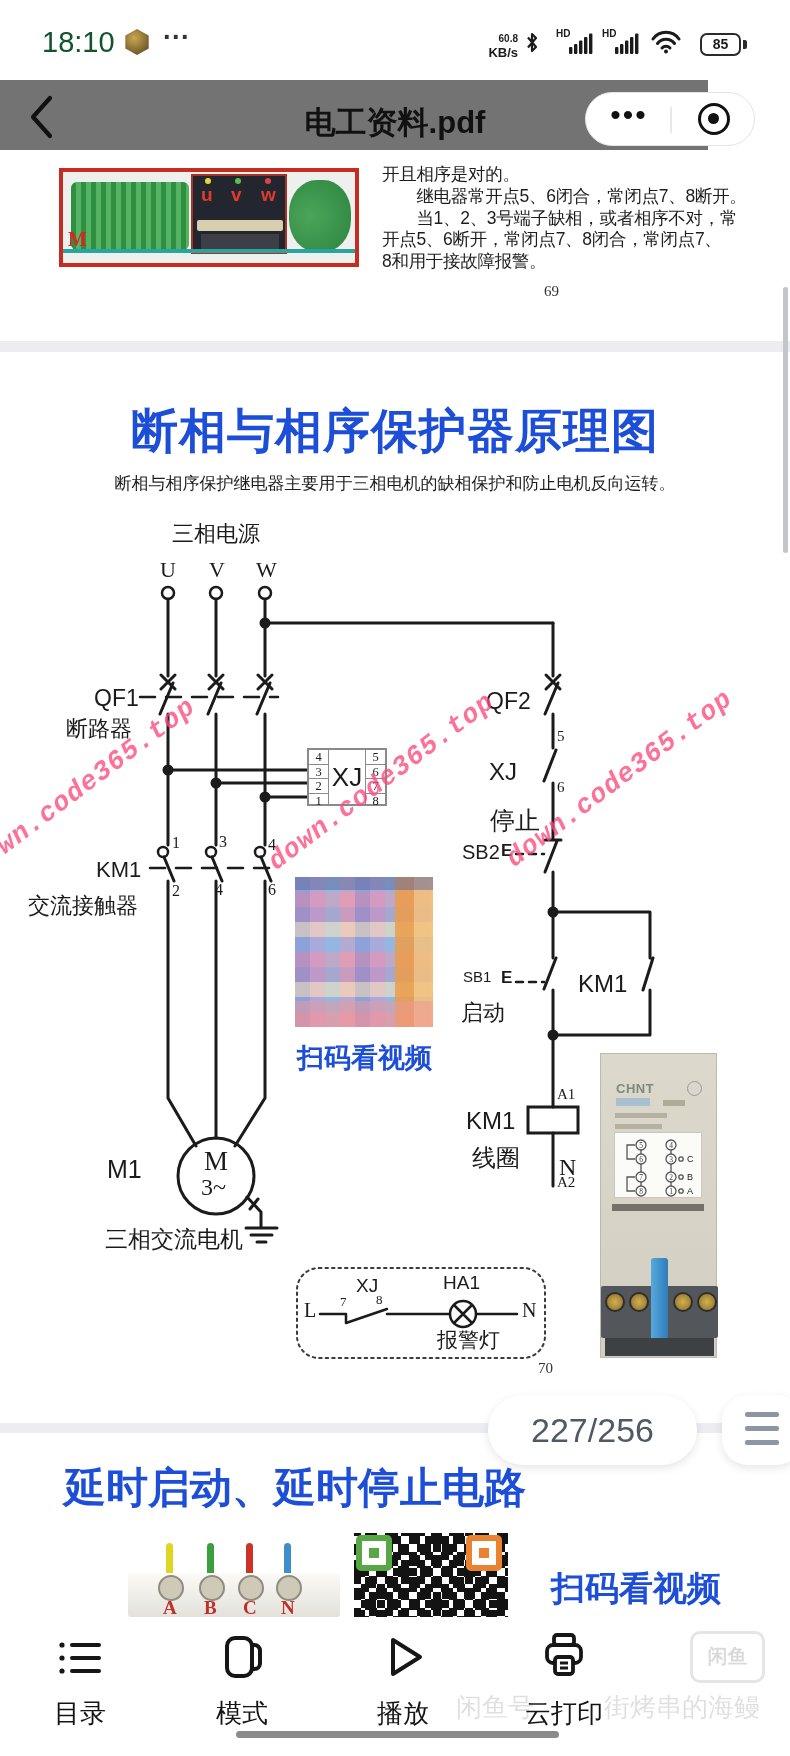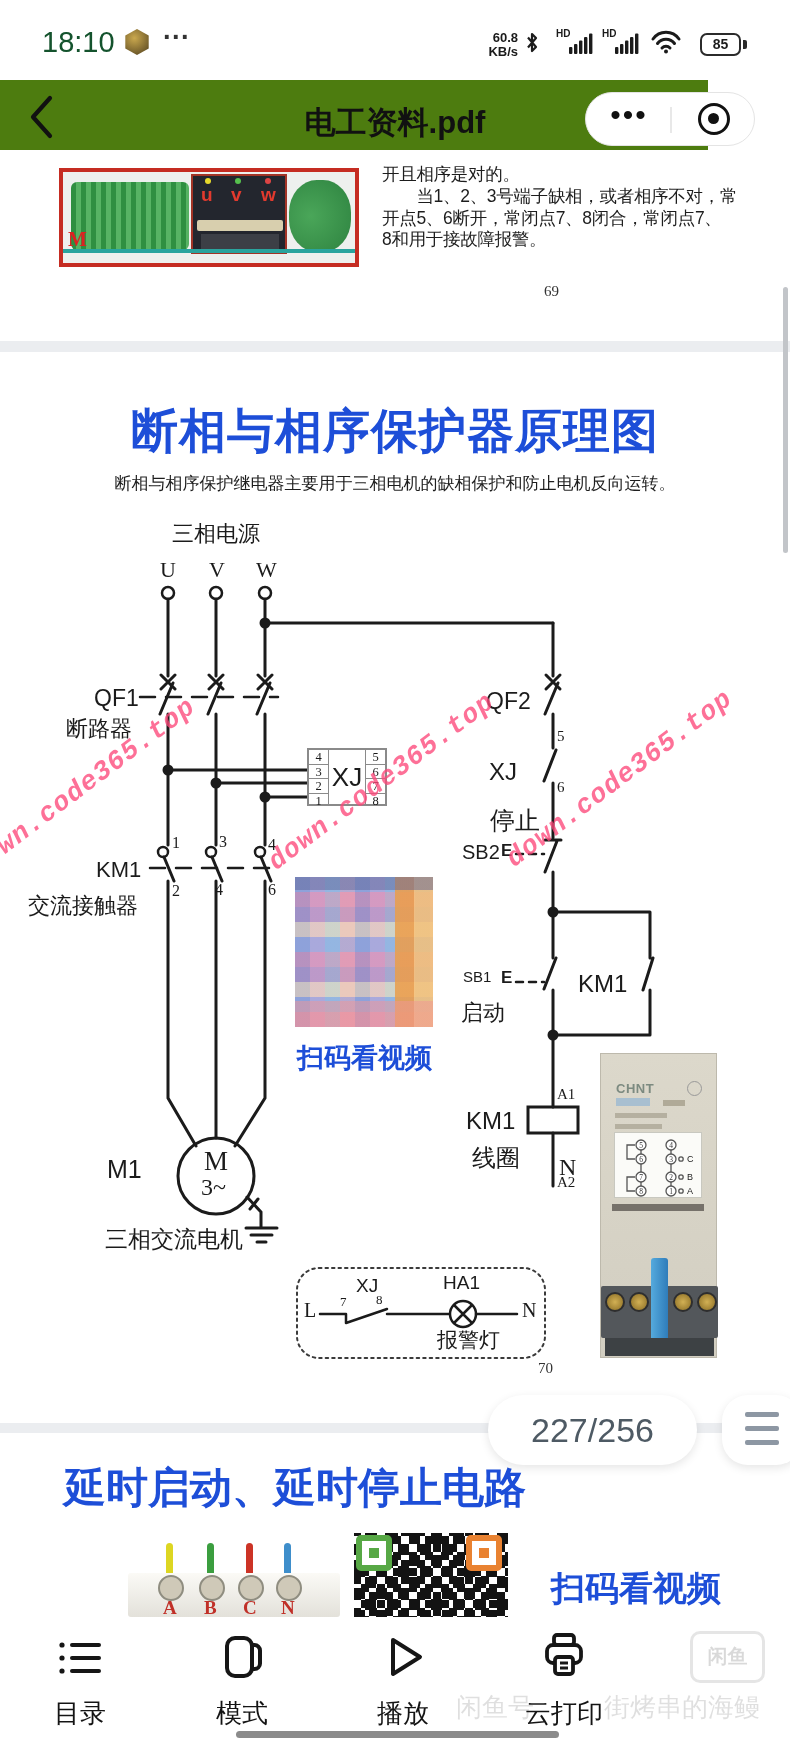--- a/index.html
+++ b/index.html
@@ -27,21 +27,21 @@
 <body>
 
 <div class="screen">
 
   <div class="abs" style="left:0;top:0;width:790px;height:80px;background:#fff;">
     <div class="lb" style="left:42px;top:26px;font-size:29px;font-weight:500;color:#14532d;">18:10</div>
     <div class="abs" style="left:124px;top:29px;width:26px;height:26px;background:radial-gradient(circle at 40% 35%,#caa84e,#4a3b1c);clip-path:polygon(50% 0,95% 25%,95% 75%,50% 100%,5% 75%,5% 25%);"></div>
     <div class="lb" style="left:163px;top:22px;font-size:27px;font-weight:bold;color:#333;">···</div>
 
     <div class="abs" style="left:476px;top:30px;width:42px;text-align:right;line-height:13px;">
-      <span style="font-size:13px;font-weight:600;">60.8</span><br>
+      <span style="font-size:10px;font-weight:600;">60.8</span><br>
       <span style="font-size:13px;font-weight:600;">KB/s</span>
     </div>
     <svg class="abs" style="left:525px;top:31px;" width="14" height="23" viewBox="0 0 14 23">
       <path d="M3,6.5 L11,16 L7,20 V3 L11,7 L3,16.5" stroke="#1b1b1b" stroke-width="2.2" fill="none" stroke-linejoin="round"></path>
     </svg>
     <div class="abs" style="left:556px;top:28px;width:42px;height:26px;">
       <span style="position:absolute;left:0;top:0;font-size:10px;font-weight:700;">HD</span>
       <svg style="position:absolute;left:13px;top:4px;" width="26" height="22" viewBox="0 0 26 22">
         <g fill="#1b1b1b">
             <rect x="0" y="15" width="3.4" height="7" rx="1"></rect>
@@ -69,21 +69,21 @@
       <path d="M7.5,13.5 a10.5,10.5 0 0 1 17,0" stroke="#1b1b1b" stroke-width="3" fill="none" stroke-linecap="round"></path>
       <path d="M12,18 a5.5,5.5 0 0 1 8,0" stroke="#1b1b1b" stroke-width="3" fill="none" stroke-linecap="round"></path>
       <circle cx="16" cy="21.5" r="2" fill="#1b1b1b"></circle>
     </svg>
     <div class="abs" style="left:700px;top:33px;width:41px;height:23px;border:2.5px solid #2b2b2b;border-radius:7px;box-sizing:border-box;text-align:center;">
       <span style="font-size:14px;font-weight:600;line-height:18px;">85</span>
     </div>
     <div class="abs" style="left:743px;top:40px;width:4px;height:9px;background:#2b2b2b;border-radius:0 2px 2px 0;"></div>
   </div>
 
-  <div class="abs" style="left:0;top:80px;width:708px;height:70px;background:#4d7c0f;">
+  <div class="abs" style="left:0;top:80px;width:708px;height:70px;background:#737373;">
     <svg class="abs" style="left:28px;top:14px;cursor:pointer;" width="28" height="46" viewBox="0 0 28 46">
       <polyline points="22,4 5,23 22,42" stroke="#111" stroke-width="4.2" fill="none" stroke-linecap="round" stroke-linejoin="round"></polyline>
     </svg>
     <div class="lb" style="left:0;top:22px;width:790px;text-align:center;font-size:31px;font-weight:600;color:#111;">电工资料.pdf</div>
     <div class="abs" style="left:585px;top:12px;width:170px;height:54px;border:1.5px solid #e4e4e4;border-radius:28px;background:#fff;box-sizing:border-box;">
       <span style="position:absolute;left:12px;top:5px;width:62px;text-align:center;font-size:30px;letter-spacing:2px;color:#111;cursor:pointer;">•••</span>
       <div style="position:absolute;left:84px;top:14px;width:1.5px;height:26px;background:#e8e8e8;"></div>
       <div style="position:absolute;left:112px;top:10px;width:32px;height:32px;border:3.5px solid #111;border-radius:50%;box-sizing:border-box;cursor:pointer;">
         <div style="position:absolute;left:7px;top:7px;width:11px;height:11px;background:#111;border-radius:50%;"></div>
       </div>
@@ -107,20 +107,21 @@
       <span style="position:absolute;left:68px;top:8px;color:#e23a2e;font-size:19px;font-weight:bold;">w</span>
       <div style="position:absolute;left:4px;top:44px;width:86px;height:11px;background:#d8cfae;border-radius:2px;"></div>
       <div style="position:absolute;left:8px;top:58px;width:78px;height:16px;background:#3c3f46;"></div>
     </div>
     <div style="position:absolute;left:226px;top:8px;width:62px;height:72px;background:radial-gradient(circle at 35% 50%,#4aa659,#2e8340);border-radius:45%;"></div>
     <div style="position:absolute;left:0;top:77px;width:100%;height:4px;background:#2aa49e;"></div>
     <span class="ser" style="position:absolute;left:5px;top:56px;color:#d22;font-size:20px;font-weight:bold;">M</span>
   </div>
   <div class="abs" style="left:382px;top:164px;width:366px;font-size:17.5px;line-height:21.8px;color:#1d1d1d;letter-spacing:-0.3px;">
     <div>开且相序是对的。</div>
+    <div>　　继电器常开点5、6闭合，常闭点7、8断开。</div>
     <div>　　当1、2、3号端子缺相，或者相序不对，常</div>
     <div>开点5、6断开，常闭点7、8闭合，常闭点7、</div>
     <div>8和用于接故障报警。</div>
   </div>
   <div class="lb ser" style="left:544px;top:283px;font-size:15px;color:#333;">69</div>
 
   <div class="lb cyan" style="left:0;top:400px;width:790px;text-align:center;font-size:47px;letter-spacing:1px;">断相与相序保护器原理图</div>
   <div class="lb" style="left:0;top:472px;width:790px;text-align:center;font-size:17px;color:#1d1d1d;">断相与相序保护继电器主要用于三相电机的缺相保护和防止电机反向运转。</div>
 
   <svg class="abs" style="left:0;top:440px;" width="790" height="960" viewBox="0 440 790 960">

